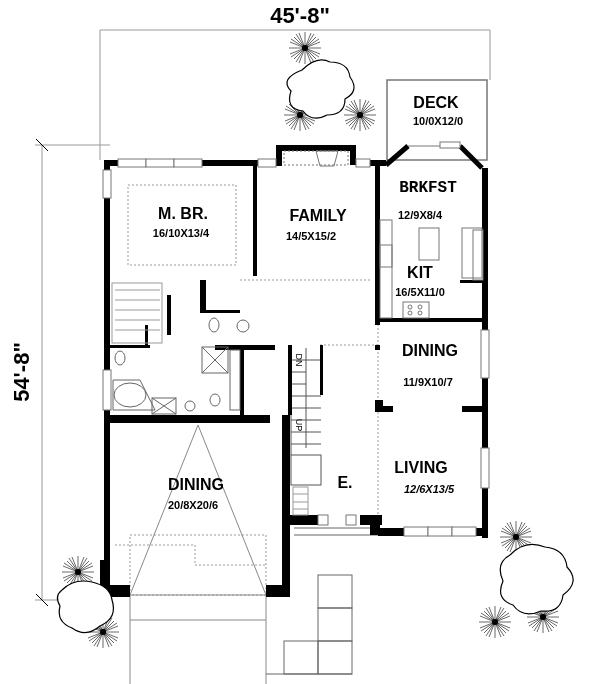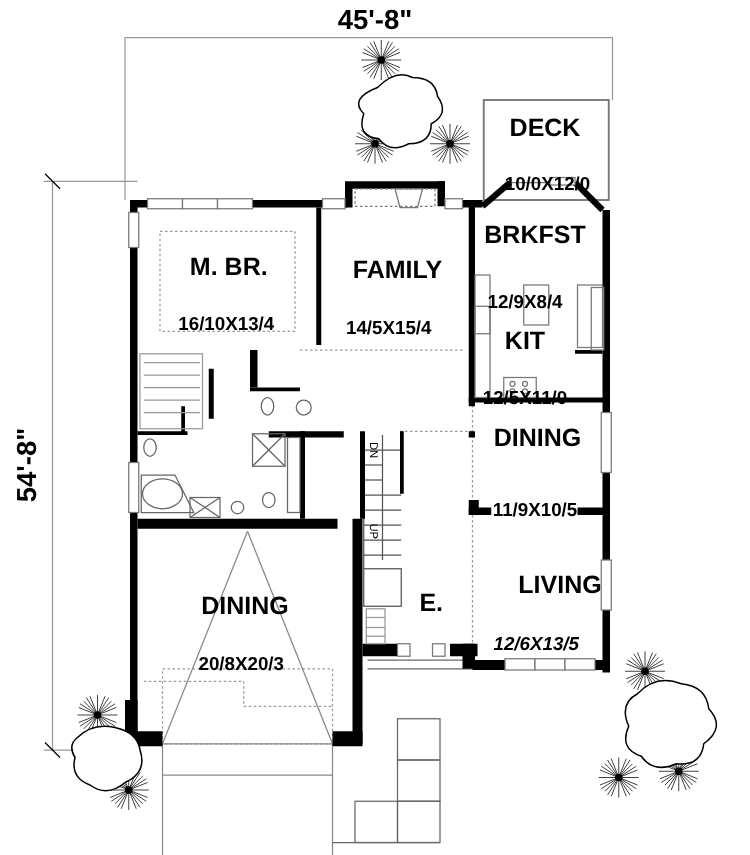--- a/index.html
+++ b/index.html
@@ -1,22 +1,22 @@
 <!DOCTYPE html>
 <html><head>
 <meta charset="utf-8">
 <style>
   html, body { margin: 0; padding: 0; background: #ffffff; }
   body { width: 600px; height: 684px; position: relative; overflow: hidden;
          font-family: "Liberation Sans", sans-serif; }
   #plan { position: absolute; left: 0; top: 0; width: 600px; height: 684px; }
   .lbl { position: absolute; font-family: "Liberation Sans", sans-serif; font-weight: bold;
          color: #000; white-space: nowrap; text-align: center; transform: translateX(-50%); }
-  .room-name { font-size: 20px; line-height: 22px; }
-  .room-dim  { font-size: 15px; line-height: 15px; margin-top: 26px; }
+  .room-name { font-size: 16px; line-height: 22px; }
+  .room-dim  { font-size: 11px; line-height: 15px; }
   .dim-top { font-size: 22px; }
   .dim-side { font-size: 22px; transform: translate(-50%, -50%) rotate(-90deg); }
   .stair-txt { font-size: 9px; font-weight: normal; transform: translate(-50%, -50%) rotate(90deg); }
 </style>
 </head>
 <body>
 
 <svg id="plan" viewBox="0 0 600 684" xmlns="http://www.w3.org/2000/svg">
   <defs>
     <g id="shrub">
@@ -236,37 +236,37 @@
     <path d="M62 590 q12 -12 30 -8 q18 4 20 18 q6 18 -12 26 q-14 12 -28 2 q-16 -6 -12 -22 q-6 -10 2 -16 z" stroke="#000" stroke-width="1.2" fill="#fff"></path>
   </g>
 </svg>
 
 <div class="lbl dim-top" style="left:300px; top:3px;">45'-8"</div>
 <div class="lbl dim-side" style="left:22px; top:372px;">54'-8"</div>
 
 <div class="lbl room-name" style="left:436px; top:92px;">DECK</div>
 <div class="lbl room-dim" style="left:438px; top:114px;">10/0X12/0</div>
 
-<div class="lbl room-name" style="left:428px; top:177px;">BRKFST</div>
+<div class="lbl room-name" style="left:428px; top:177px;font-family:Liberation Mono, monospace;">BRKFST</div>
 <div class="lbl room-dim" style="left:420px; top:208px;">12/9X8/4</div>
 
 <div class="lbl room-name" style="left:420px; top:262px;">KIT</div>
-<div class="lbl room-dim" style="left:420px; top:285px;">12/5X11/0</div>
+<div class="lbl room-dim" style="left:420px; top:285px;">16/5X11/0</div>
 
 <div class="lbl room-name" style="left:183px; top:203px;">M. BR.</div>
 <div class="lbl room-dim" style="left:181px; top:226px;">16/10X13/4</div>
 
 <div class="lbl room-name" style="left:318px; top:205px;">FAMILY</div>
-<div class="lbl room-dim" style="left:311px; top:229px;">14/5X15/4</div>
+<div class="lbl room-dim" style="left:311px; top:229px;">14/5X15/2</div>
 
 <div class="lbl room-name" style="left:430px; top:340px;">DINING</div>
-<div class="lbl room-dim" style="left:428px; top:375px;">11/9X10/5</div>
-
-<div class="lbl room-name" style="left:448px; top:457px;">LIVING</div>
+<div class="lbl room-dim" style="left:428px; top:375px;">11/9X10/7</div>
+
+<div class="lbl room-name" style="left:421px; top:457px;">LIVING</div>
 <div class="lbl room-dim" style="left:429px; top:482px;font-style:italic;">12/6X13/5</div>
 
 <div class="lbl room-name" style="left:196px; top:474px;">DINING</div>
-<div class="lbl room-dim" style="left:193px; top:498px;">20/8X20/3</div>
+<div class="lbl room-dim" style="left:193px; top:498px;">20/8X20/6</div>
 
 <div class="lbl room-name" style="left:345px; top:472px;">E.</div>
 
 <div class="lbl stair-txt" style="left:299px; top:360px;">DN</div>
 <div class="lbl stair-txt" style="left:299px; top:425px;">UP</div>
 
 </body></html>

